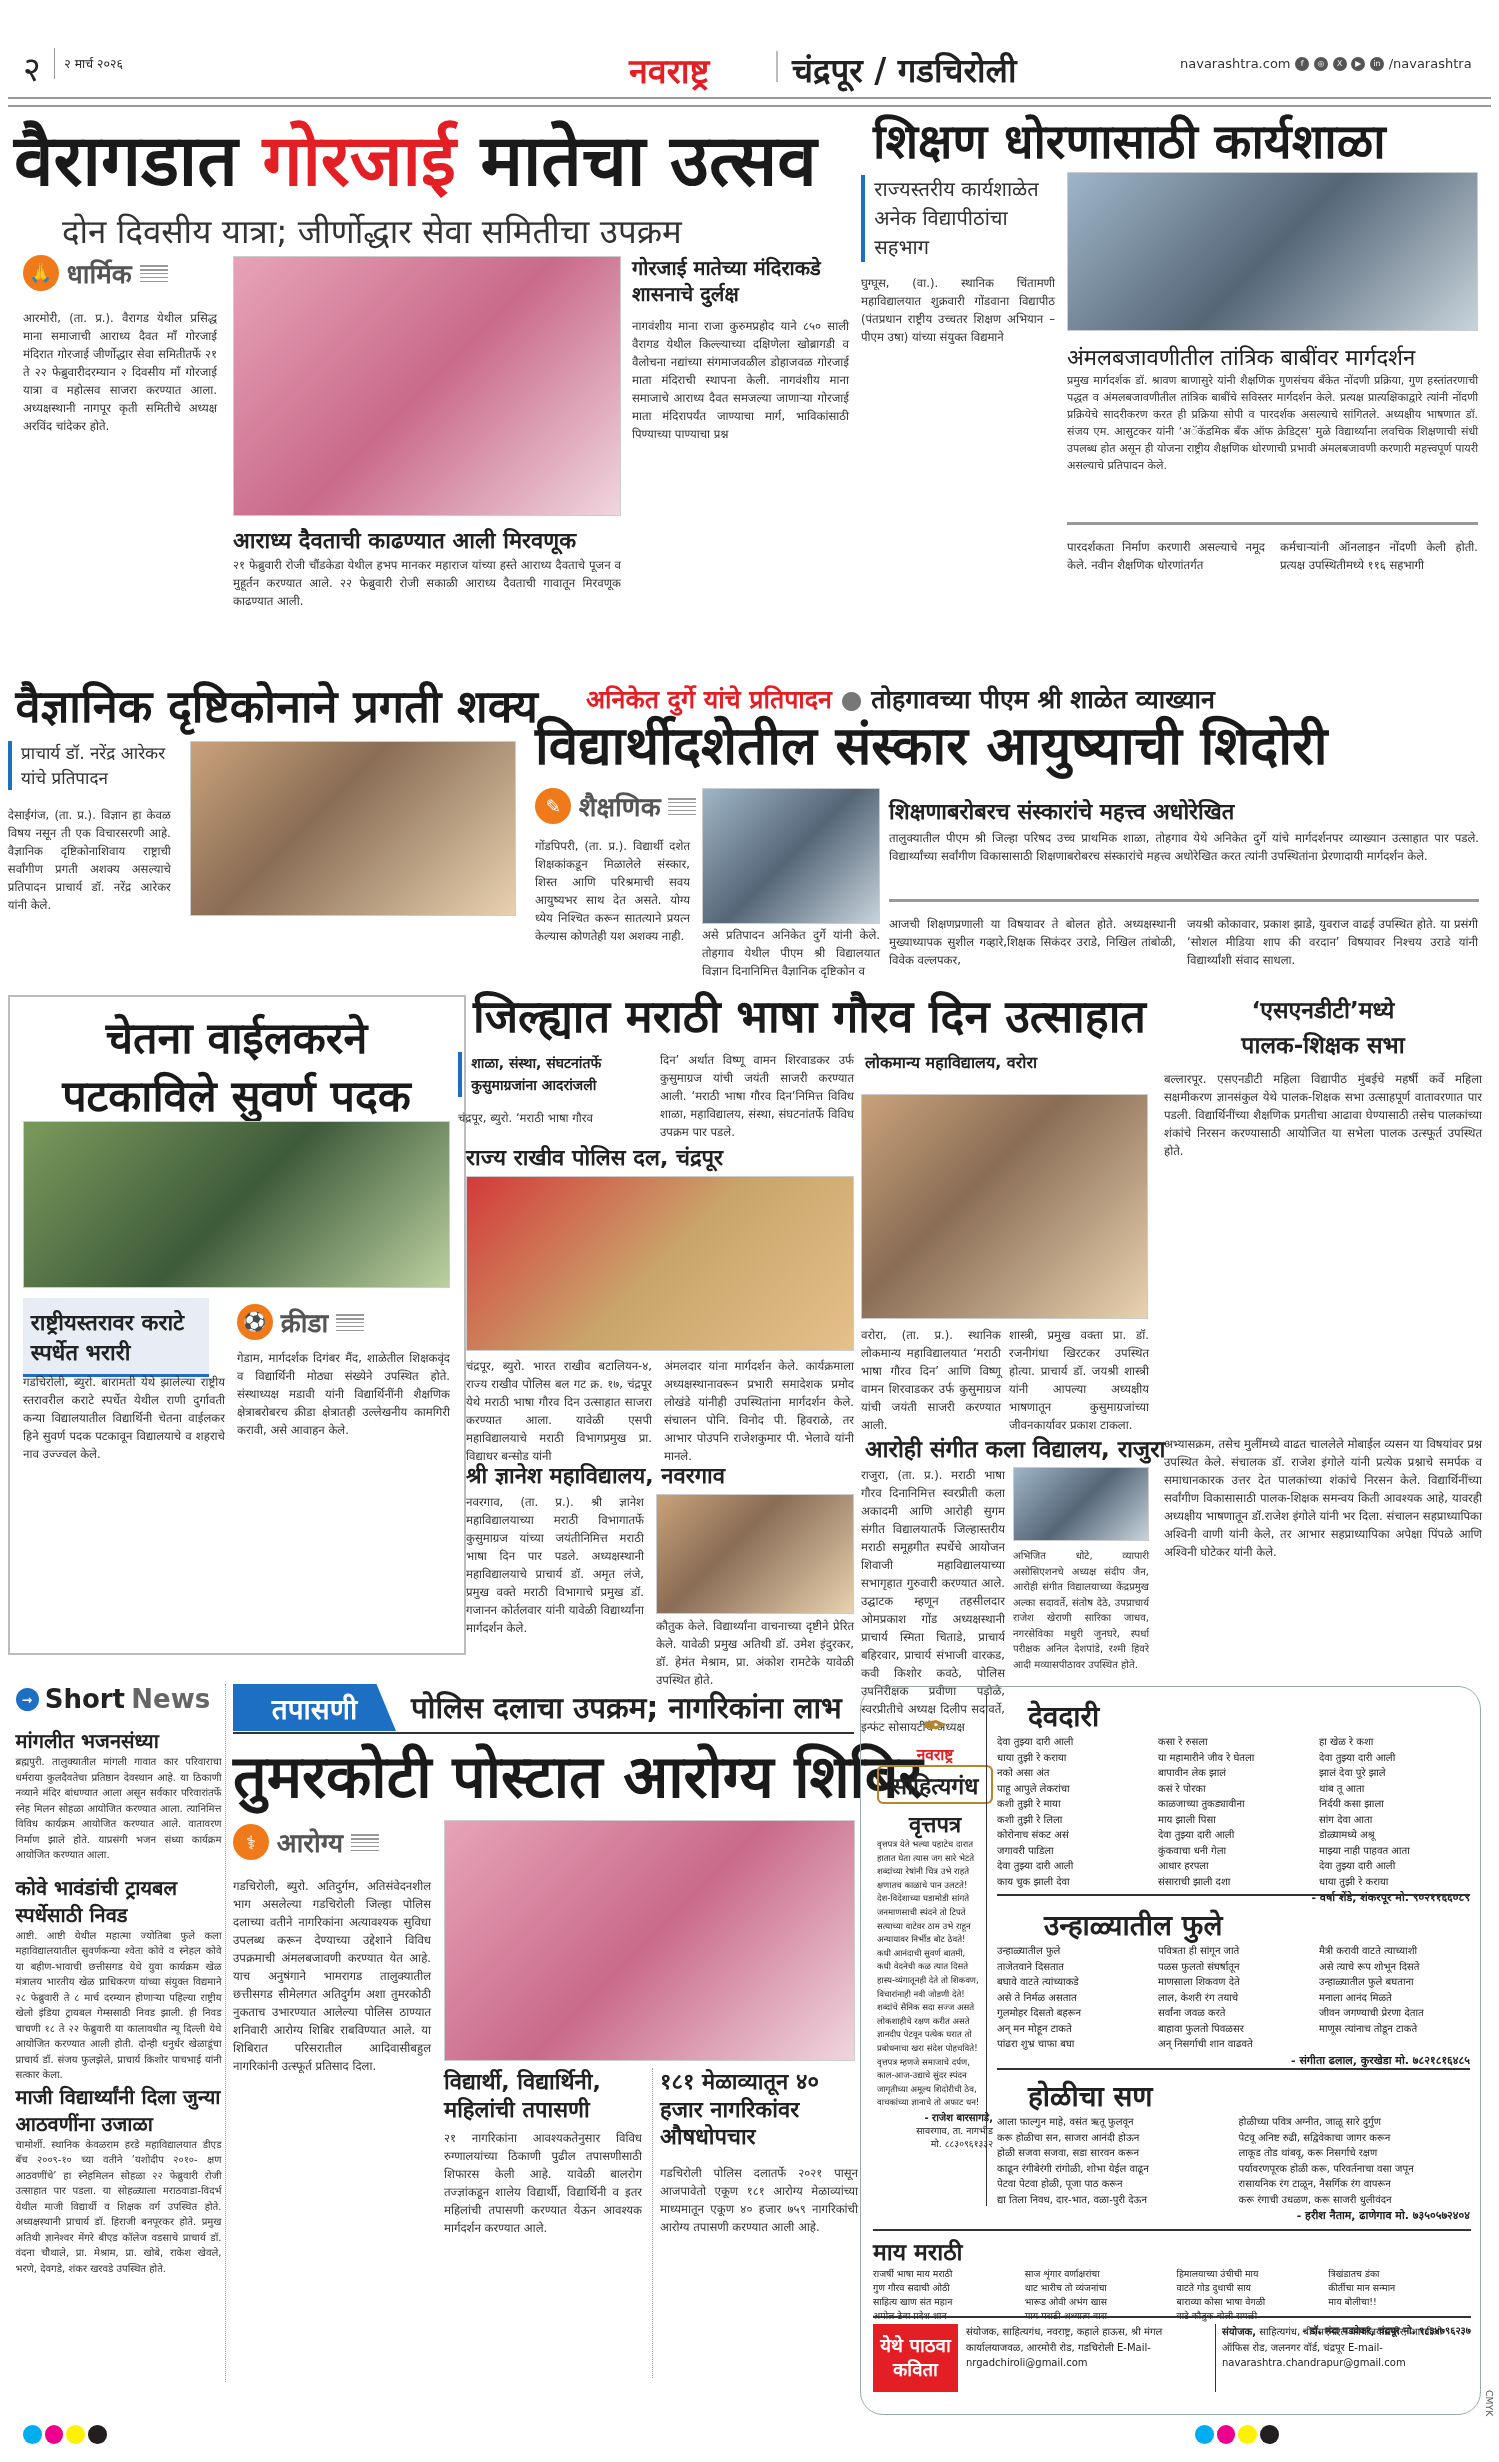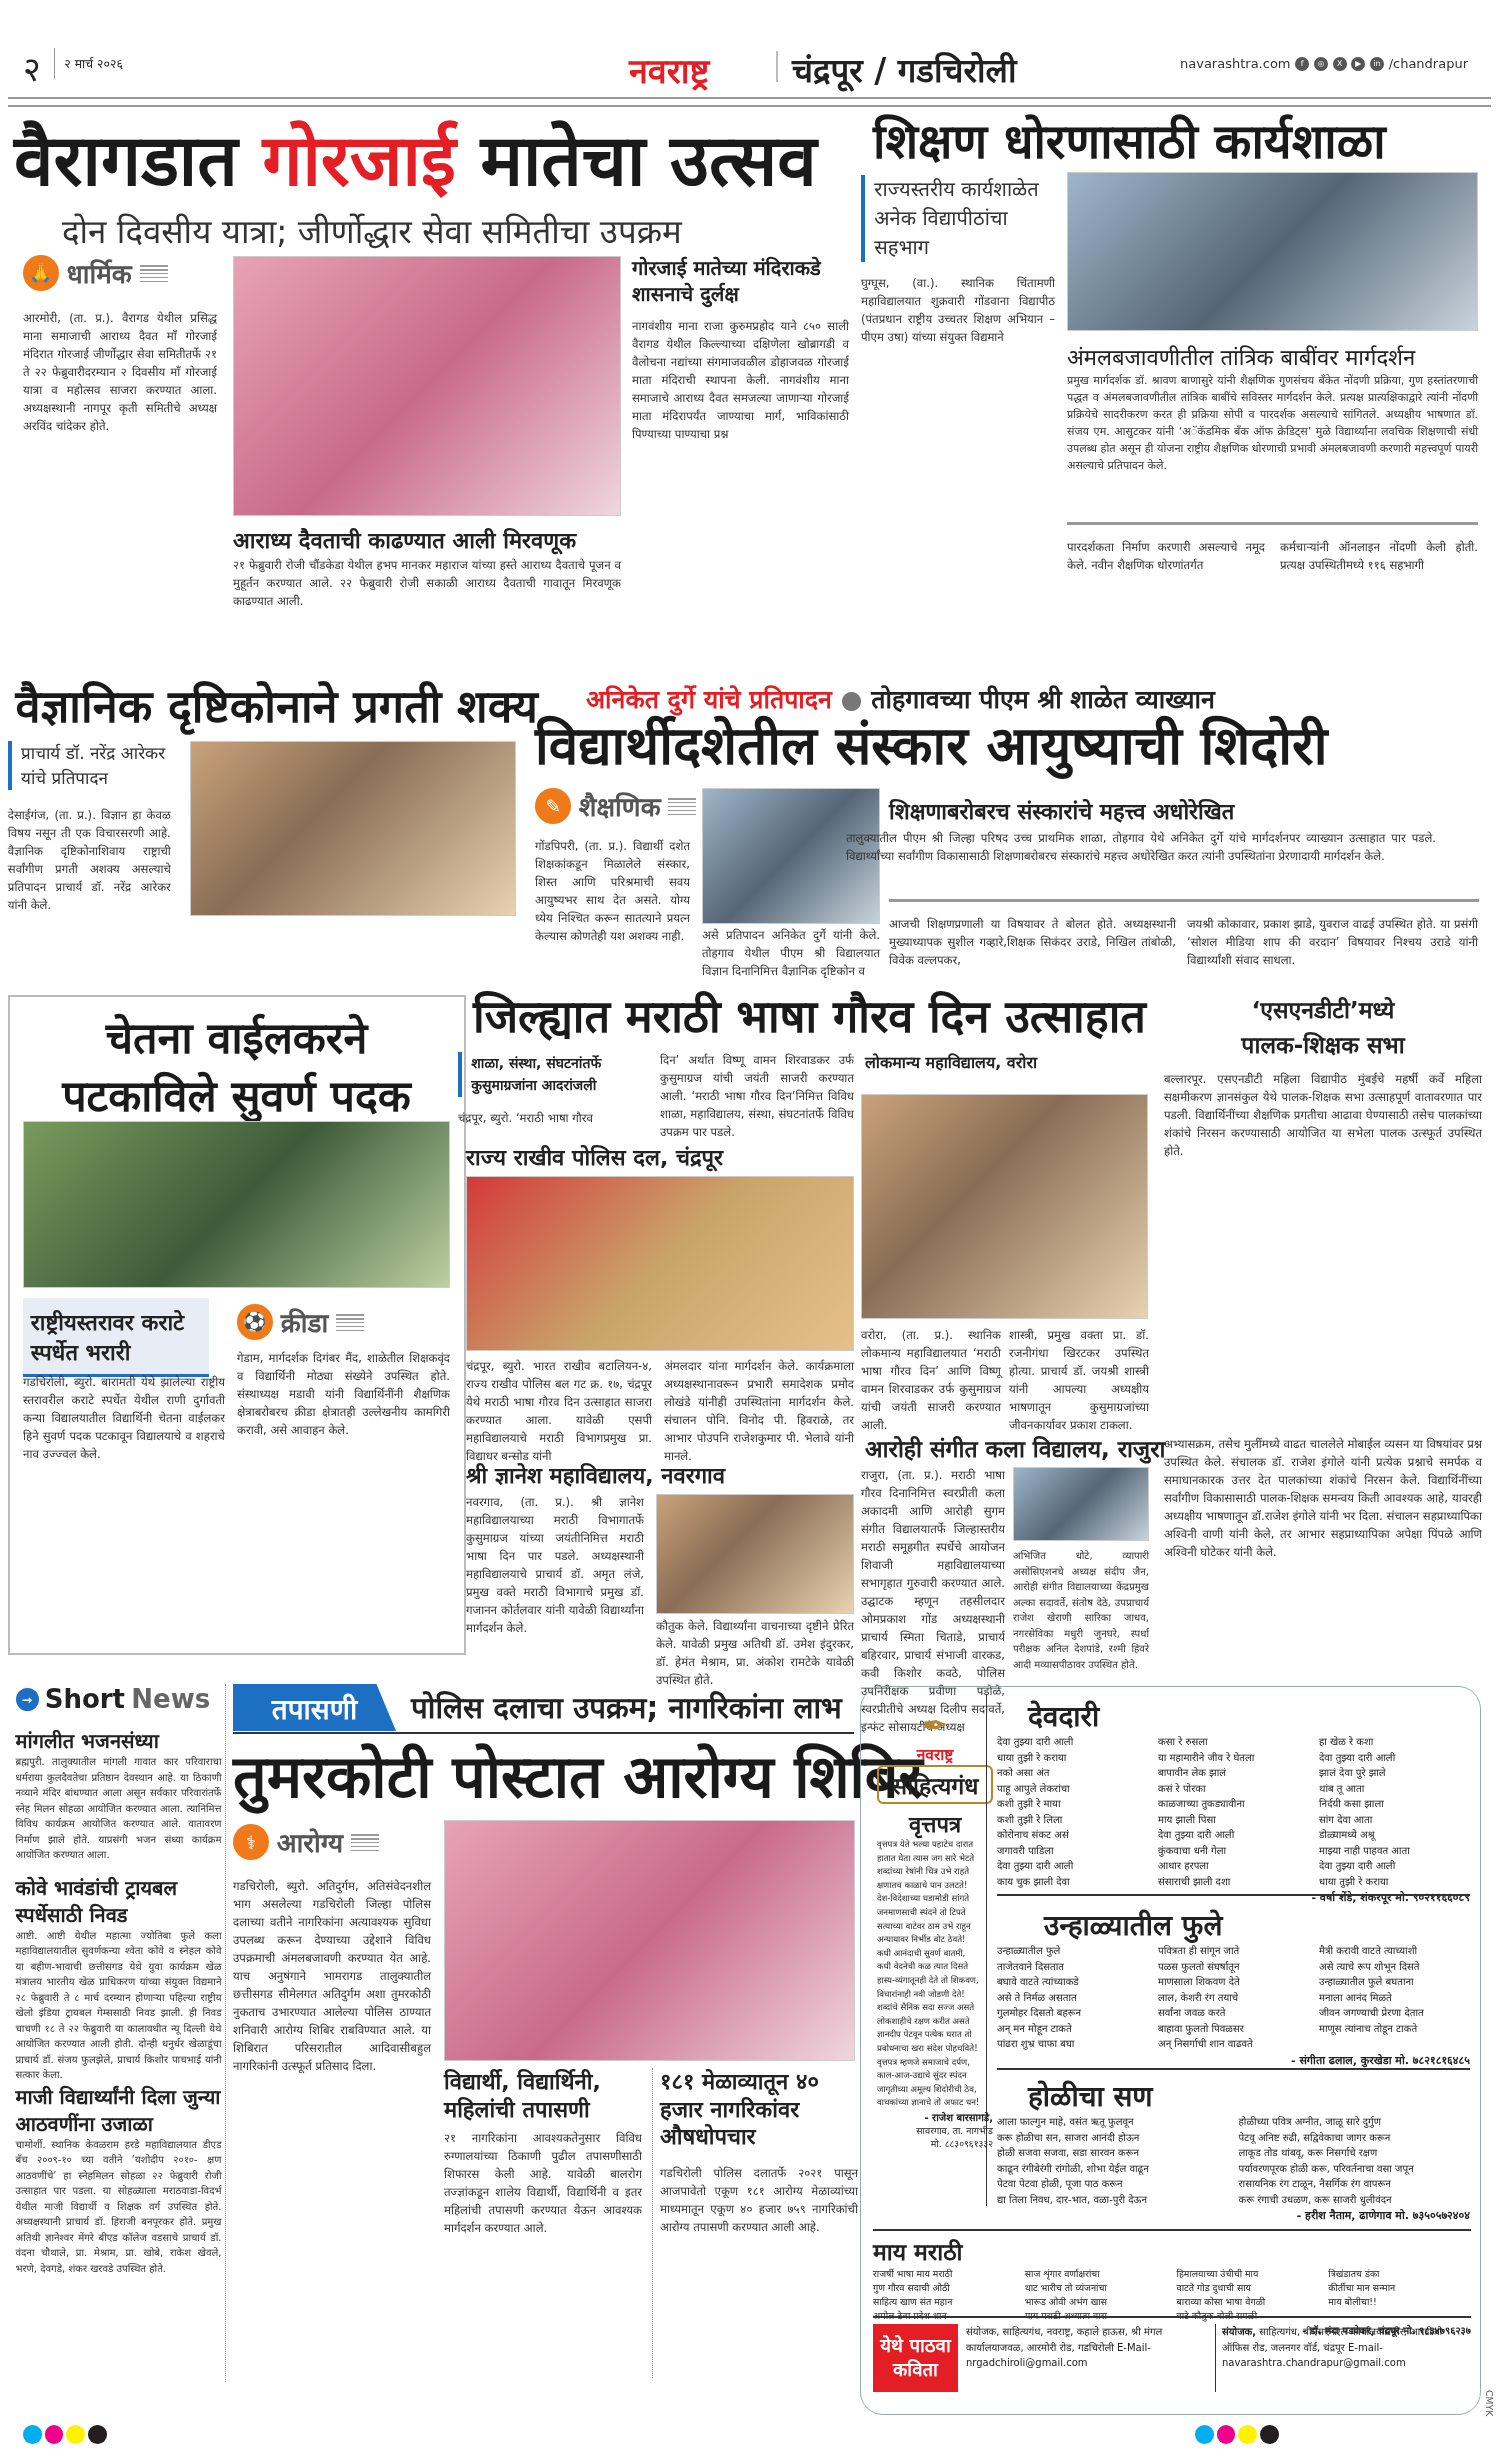--- a/index.html
+++ b/index.html
@@ -45,21 +45,21 @@
 <div class="abs brand">नवराष्ट्र</div>
 <div class="abs brand-sep"></div>
 <div class="abs edition">चंद्रपूर / गडचिरोली</div>
 <div class="abs site">
   <span>navarashtra.com</span>
   <span class="soc">f</span>
   <span class="soc">◎</span>
   <span class="soc">X</span>
   <span class="soc">▶</span>
   <span class="soc">in</span>
-  <span>/chandrapur</span>
+  <span>/navarashtra</span>
 </div>
 <div class="abs rule" style="top:97px"></div>
 <div class="abs rule" style="top:105px"></div>
 
 <div class="abs h1" style="top:124px;left:14px;font-size:71px">
   <span>वैरागडात</span>
   <span class="red">गोरजाई</span>
   <span>मातेचा उत्सव</span>
 </div>
 <div class="abs" style="top:208px;left:62px;font-size:33px;color:#333">दोन दिवसीय यात्रा; जीर्णोद्धार सेवा समितीचा उपक्रम</div>
@@ -98,21 +98,21 @@
 <div class="abs h1" style="top:718px;left:535px;font-size:53px">विद्यार्थीदशेतील संस्कार आयुष्याची शिदोरी</div>
 <div class="abs tag" style="top:788px;left:535px">
   <span class="tag-circle">✎</span>
   <span class="tag-label">शैक्षणिक</span>
   <span class="tag-lines"></span>
 </div>
 <div class="abs col-text" style="top:838px;left:535px;width:155px">गोंडपिपरी, (ता. प्र.). विद्यार्थी दशेत शिक्षकांकडून मिळालेले संस्कार, शिस्त आणि परिश्रमाची सवय आयुष्यभर साथ देत असते. योग्य ध्येय निश्चित करून सातत्याने प्रयत्न केल्यास कोणतेही यश अशक्य नाही.</div>
 <div class="abs photo blue" style="top:788px;left:702px;width:178px;height:136px"></div>
 <div class="abs col-text" style="top:927px;left:702px;width:178px">असे प्रतिपादन अनिकेत दुर्गे यांनी केले. तोहगाव येथील पीएम श्री विद्यालयात विज्ञान दिनानिमित्त वैज्ञानिक दृष्टिकोन व</div>
 <div class="abs" style="top:795px;left:889px;font-size:22px;font-weight:bold">शिक्षणाबरोबरच संस्कारांचे महत्त्व अधोरेखित</div>
-<div class="abs col-text" style="top:830px;left:846px;width:590px">तालुक्यातील पीएम श्री जिल्हा परिषद उच्च प्राथमिक शाळा, तोहगाव येथे अनिकेत दुर्गे यांचे मार्गदर्शनपर व्याख्यान उत्साहात पार पडले. विद्यार्थ्यांच्या सर्वांगीण विकासासाठी शिक्षणाबरोबरच संस्कारांचे महत्त्व अधोरेखित करत त्यांनी उपस्थितांना प्रेरणादायी मार्गदर्शन केले.</div>
+<div class="abs col-text" style="top:830px;left:889px;width:590px">तालुक्यातील पीएम श्री जिल्हा परिषद उच्च प्राथमिक शाळा, तोहगाव येथे अनिकेत दुर्गे यांचे मार्गदर्शनपर व्याख्यान उत्साहात पार पडले. विद्यार्थ्यांच्या सर्वांगीण विकासासाठी शिक्षणाबरोबरच संस्कारांचे महत्त्व अधोरेखित करत त्यांनी उपस्थितांना प्रेरणादायी मार्गदर्शन केले.</div>
 <div class="abs" style="top:899px;left:889px;width:590px;height:3.1px;background:#999"></div>
 <div class="abs col-text" style="top:916px;left:889px;width:287px">आजची शिक्षणप्रणाली या विषयावर ते बोलत होते. अध्यक्षस्थानी मुख्याध्यापक सुशील गव्हारे,शिक्षक सिकंदर उराडे, निखिल तांबोळी, विवेक वल्लपकर,</div>
 <div class="abs col-text" style="top:916px;left:1187px;width:291px">जयश्री कोकावार, प्रकाश झाडे, युवराज वाढई उपस्थित होते. या प्रसंगी ‘सोशल मीडिया शाप की वरदान’ विषयावर निश्चय उराडे यांनी विद्यार्थ्यांशी संवाद साधला.</div>
 
 <div class="abs box" style="top:995px;left:7.8px;width:458px;height:660px"></div>
 <div class="abs h1" style="top:1009px;left:23px;width:427px;font-size:43px;text-align:center;line-height:1.35">चेतना वाईलकरने पटकाविले सुवर्ण पदक</div>
 <div class="abs photo green" style="top:1121px;left:23px;width:427px;height:167px"></div>
 <div class="abs" style="top:1298px;left:23px;width:186px;background:#e8edf5;padding:7.8px;font-size:22px;font-weight:bold;border-bottom:3.9px solid #1c6fc2">राष्ट्रीयस्तरावर कराटे स्पर्धेत भरारी</div>
 <div class="abs tag" style="top:1304px;left:237px">
   <span class="tag-circle">⚽</span>

